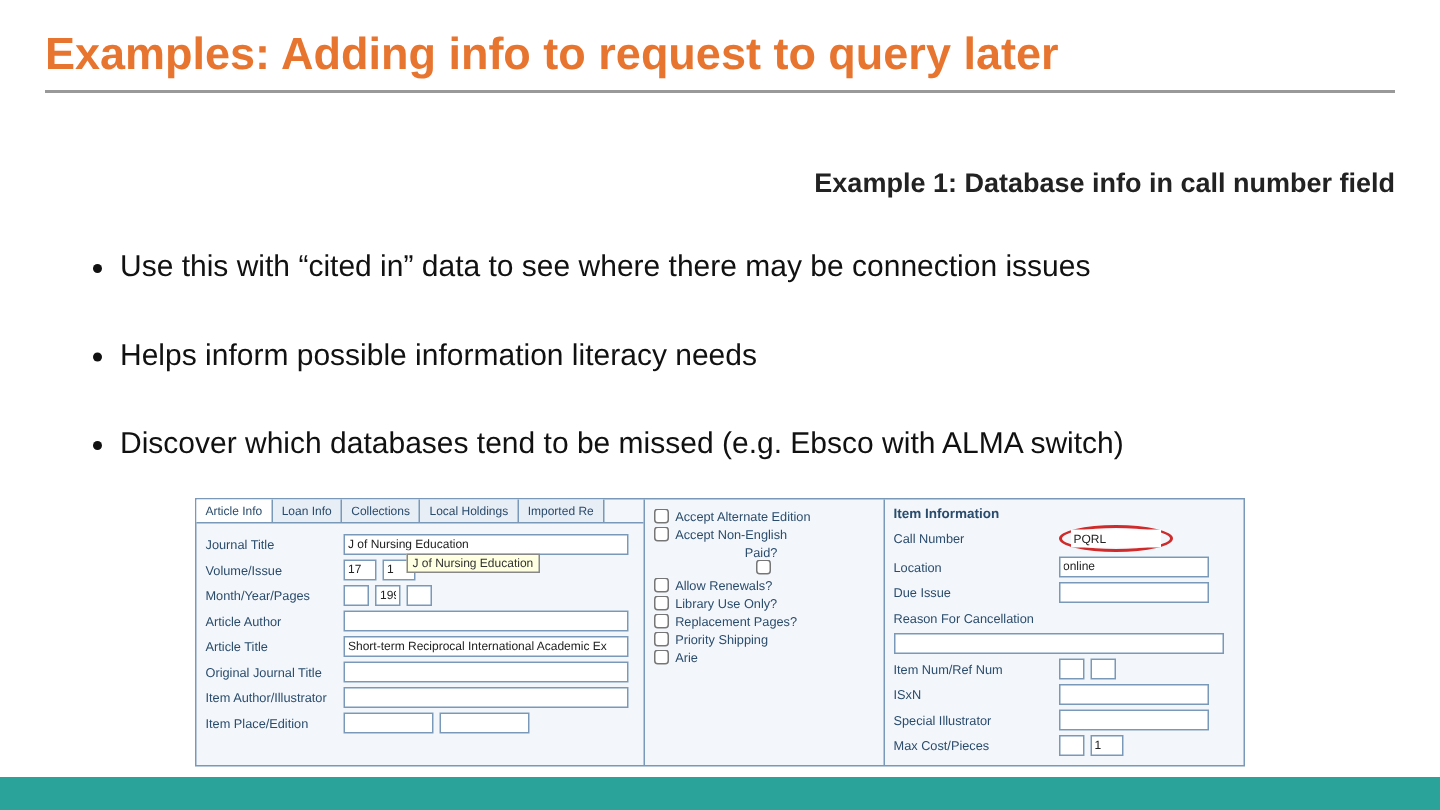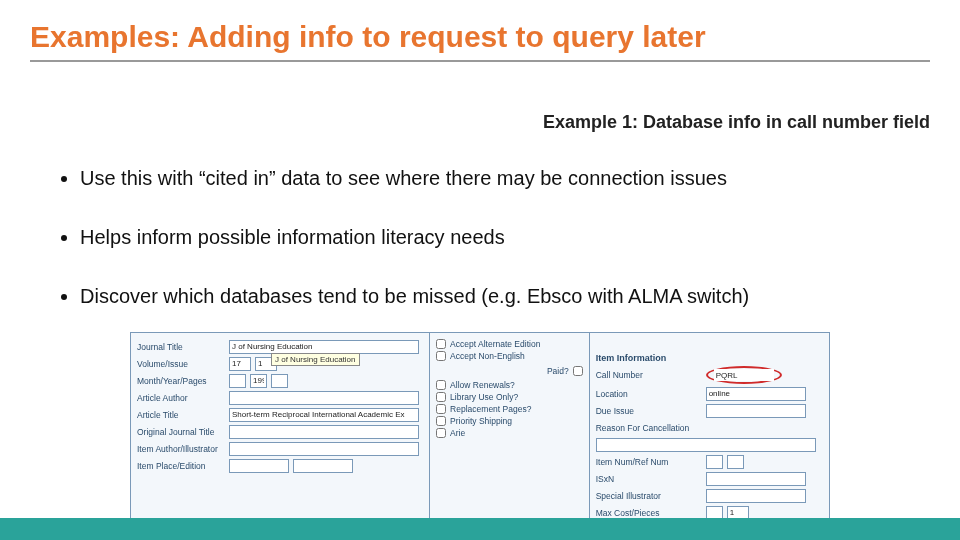--- a/index.html
+++ b/index.html
@@ -7,21 +7,21 @@
   .slide { width: 960px; height: 540px; position: relative; padding: 20px 30px 0 30px; }
   .title { color: #e8752f; font-size: 30px; font-weight: bold; margin-bottom: 6px; }
   .title-underline { border-bottom: 2px solid #999; margin-bottom: 50px; }
   .subtitle { text-align: right; font-size: 18px; font-weight: bold; color: #222; margin-bottom: 30px; }
   .bullets { list-style: disc; padding-left: 50px; margin-bottom: 20px; }
   .bullets li { font-size: 20px; color: #111; line-height: 1.55; margin-top: 28px; }
   .app { display: flex; border: 1px solid #7a99b8; background: #f3f7fb; font-size: 9px; color: #333; width: 700px; margin: 8px auto 0 auto; }
   .col { border-right: 1px solid #7a99b8; }
   .col1 { width: 300px; }
   .col2 { width: 160px; padding: 4px 6px; }
-  .col3 { width: 240px; padding: 4px 6px; margin-top: 16px; }
+  .col3 { width: 240px; padding: 4px 6px; }
   .tabs { display: flex; border-bottom: 1px solid #7a99b8; }
   .tab { padding: 3px 6px; border-right: 1px solid #7a99b8; background: #e8eef6; white-space: nowrap; font-size: 8px; color: #2a4b6b; }
   .tab.active { background: #fff; }
   .pane { padding: 4px 6px; }
   .row { display: flex; align-items: center; margin: 2px 0; min-height: 15px; }
   .lbl { width: 92px; color: #2a4b6b; font-size: 8.5px; }
   .lbl2 { width: 110px; color: #2a4b6b; font-size: 8.5px; }
   .inp { border: 1px solid #7a99b8; background: #fff; height: 14px; font-size: 8px; padding: 0 2px; color: #222; }
   .inp.tiny { width: 22px; }
   .inp.sm { width: 17px; }
@@ -45,20 +45,27 @@
 
   <ul class="bullets">
     <li>Use this with “cited in” data to see where there may be connection issues</li>
     <li>Helps inform possible information literacy needs</li>
     <li>Discover which databases tend to be missed (e.g. Ebsco with ALMA switch)</li>
   </ul>
 
   <div class="app">
 
     <div class="col col1">
+      <div class="tabs">
+        <div class="tab active">Article Info</div>
+        <div class="tab">Loan Info</div>
+        <div class="tab">Collections</div>
+        <div class="tab">Local Holdings</div>
+        <div class="tab">Imported Re</div>
+      </div>
       <div class="pane" style="position:relative;">
         <div class="row">
           <div class="lbl">Journal Title</div>
           <input class="inp xl" value="J of Nursing Education" style="">
         </div>
         <div class="tooltip" style="top:20px; left:140px;">J of Nursing Education</div>
         <div class="row">
           <div class="lbl">Volume/Issue</div>
           <input class="inp tiny" value="17" style="">
           <span style="width:4px"></span>
@@ -99,21 +106,21 @@
 
     <div class="col col2">
       <div class="chk">
           <input type="checkbox" style="">
           <span>Accept Alternate Edition</span>
         </div>
       <div class="chk">
           <input type="checkbox" style="">
           <span>Accept Non-English</span>
         </div>
-      <div class="row" style="justify-content:flex-end;">
+      <div class="row" style="justify-content:flex-start;flex-direction:column;">
         <span style="color:#2a4b6b;font-size:8.5px;margin-right:4px;">Paid?</span>
         <input type="checkbox" style="width: 10px; height: 10px;">
       </div>
       <div class="chk">
           <input type="checkbox" style="">
           <span>Allow Renewals?</span>
         </div>
       <div class="chk">
           <input type="checkbox" style="">
           <span>Library Use Only?</span>

